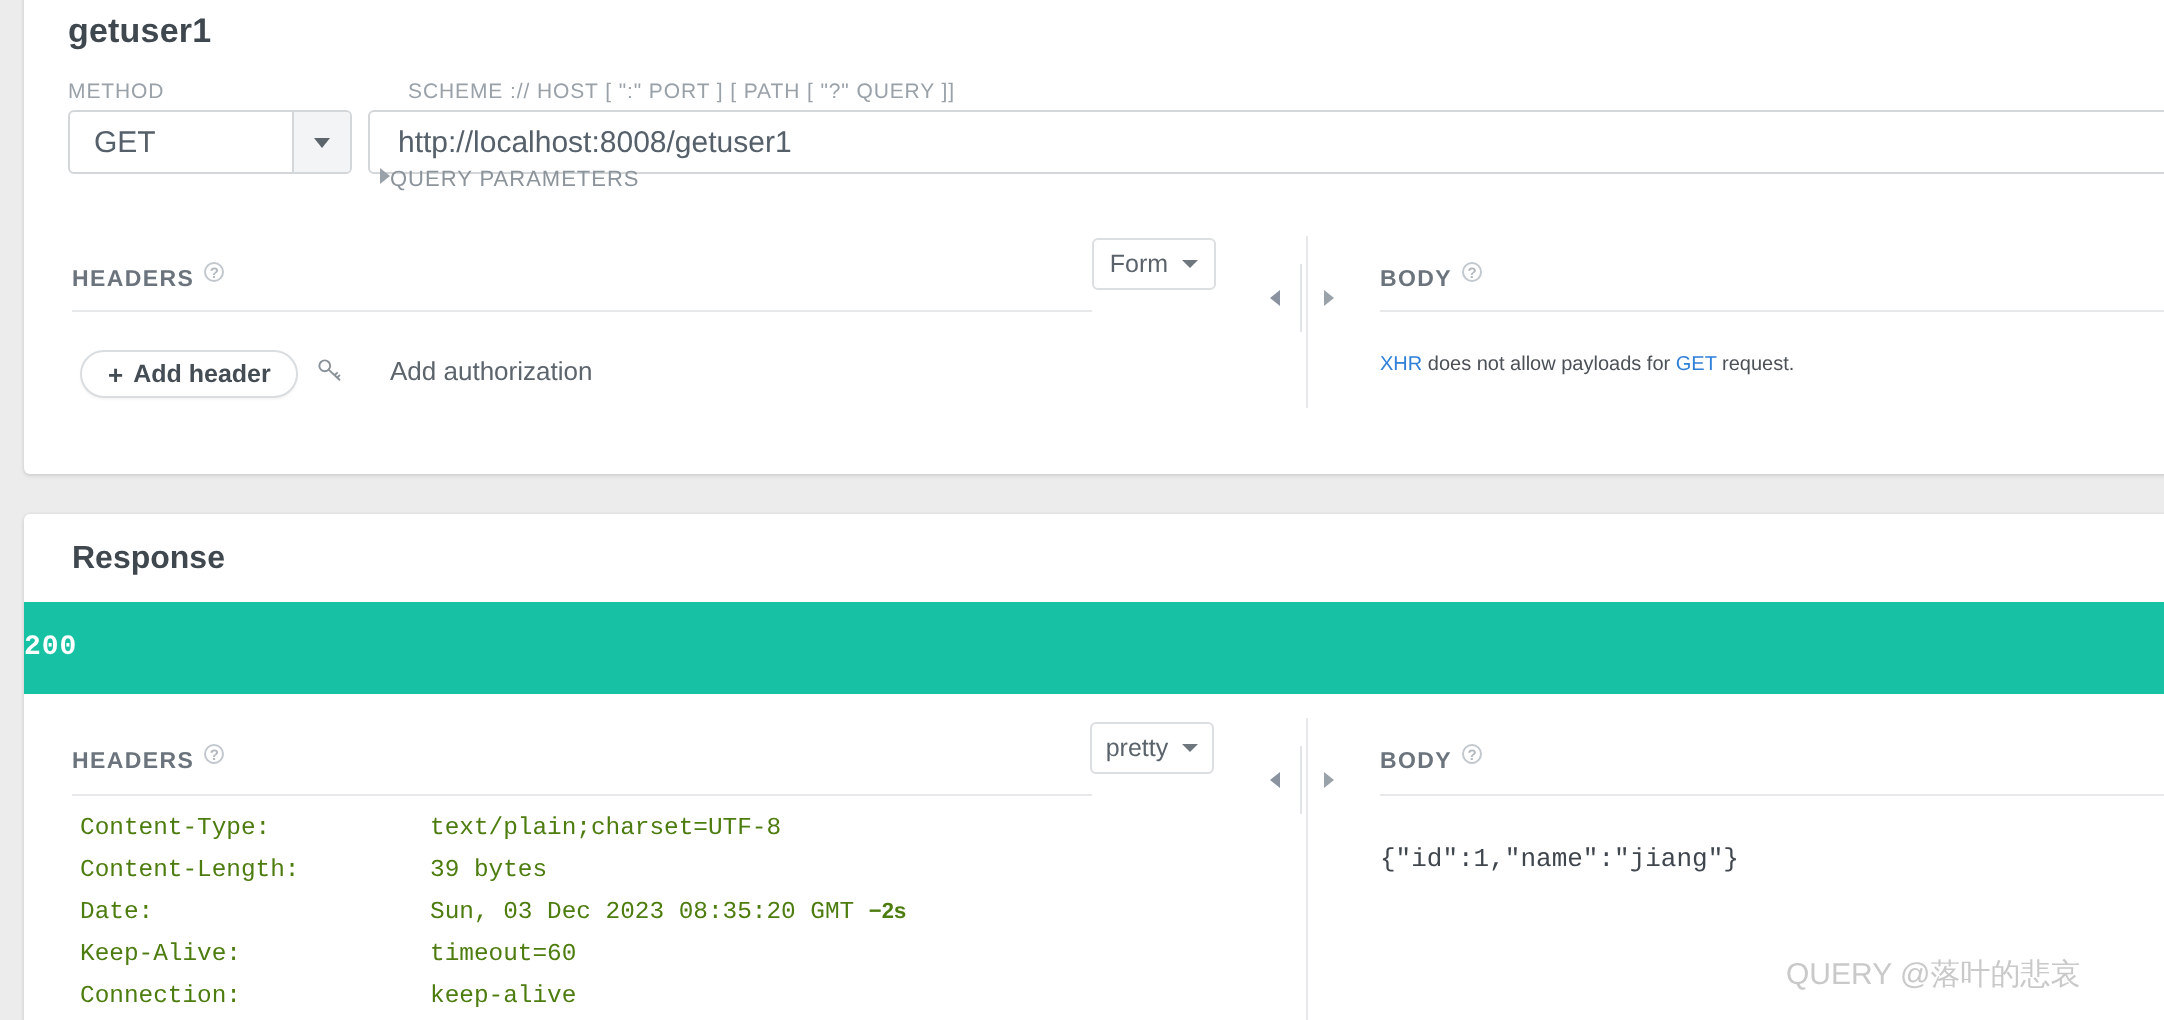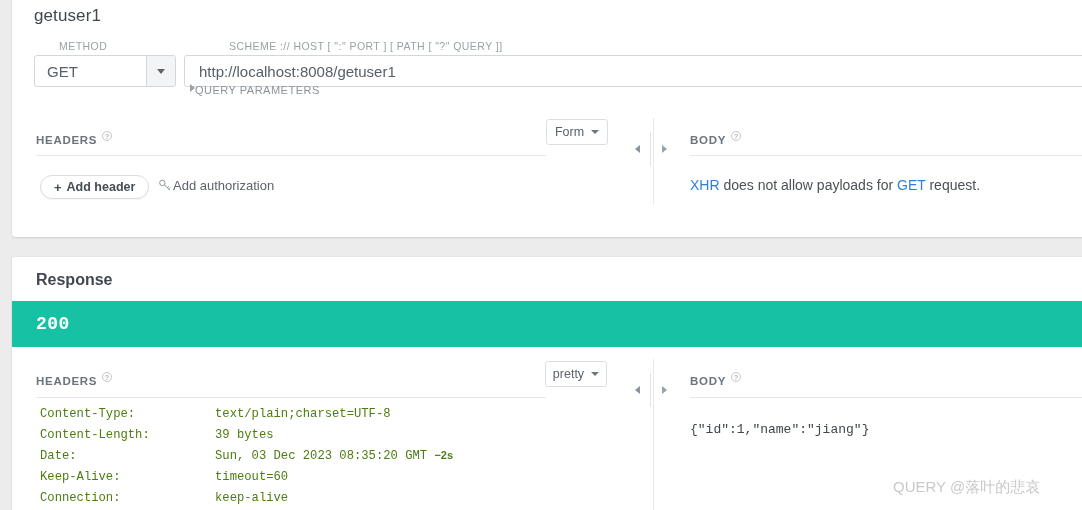--- a/index.html
+++ b/index.html
@@ -19,30 +19,29 @@
     border-radius: 3px;
     box-shadow: 0 1px 2px rgba(0,0,0,0.10), 0 0 0 1px rgba(0,0,0,0.02);
     overflow: hidden;
   }
   #request-card { top: -18px; width: 1090px; height: 255px; }
   #response-card { top: 257px; width: 1090px; height: 270px; }
 
   
   .req-title {
     position: absolute; left: 22px; top: 24px;
-    font-size: 17px; font-weight: normal; color: #40484f;
+    font-size: 17px; font-weight: bold; color: #40484f;
     letter-spacing: .1px;
   }
 
   
   .field-label {
     font-size: 10.5px; color: #9aa2a9;
     letter-spacing: .45px; text-transform: uppercase;
     font-family: "Liberation Sans", sans-serif;
-    margin-left: 25px;
   }
   #method-label { position: absolute; left: 22px; top: 58px; }
   #url-label { position: absolute; left: 192px; top: 58px; white-space: nowrap; }
 
   
   #method-select {
     position: absolute; left: 22px; top: 73px;
     width: 142px; height: 32px;
     border: 1px solid #d3d7da; border-radius: 3px;
     background: #fff; display: flex; align-items: stretch;
@@ -153,45 +152,44 @@
     border: 1px solid #d9dde0; border-radius: 13px;
     background: #fff;
     display: flex; align-items: center; gap: 5px;
     font-size: 12.5px; color: #444c54; font-weight: bold;
     box-shadow: 0 1px 1px rgba(0,0,0,0.04);
   }
   #add-header-btn .plus { font-size: 13px; font-weight: bold; }
 
   #add-auth {
     position: absolute; left: 146px; top: 196px;
-    display: flex; align-items: flex-start; gap: 1px;
+    display: flex; align-items: flex-start; gap: 23px;
     font-size: 13px; color: #5c646c;
   }
 
   
   #xhr-note {
     position: absolute; left: 678px; top: 195px;
-    font-size: 14px; color: #4b5157;
+    font-size: 10px; color: #4b5157;
   }
   #xhr-note a { color: #2f80d8; text-decoration: none; }
 
   
   #response-title {
     position: absolute; left: 24px; top: 14px;
     font-size: 16px; font-weight: bold; color: #40484f;
   }
   #status-bar {
     position: absolute; left: 0; top: 44px;
     width: 1090px; height: 46px;
     display: flex; align-items: center;
   }
   #status-code {
-    margin-left: 24px;
     font-family: "Liberation Mono", monospace;
-    font-size: 18px; font-weight: bold; color: #ffffff;
+    font-size: 14px; font-weight: bold; color: #ffffff;
     letter-spacing: .5px;
   }
 
   
   #resp-headers-table {
     position: absolute; left: 28px; top: 147px;
     font-family: "Liberation Mono", monospace;
     font-size: 12.2px; color: #4d7c0f;
   }
   #resp-headers-table .row { display: flex; height: 20.8px; align-items: center; }

